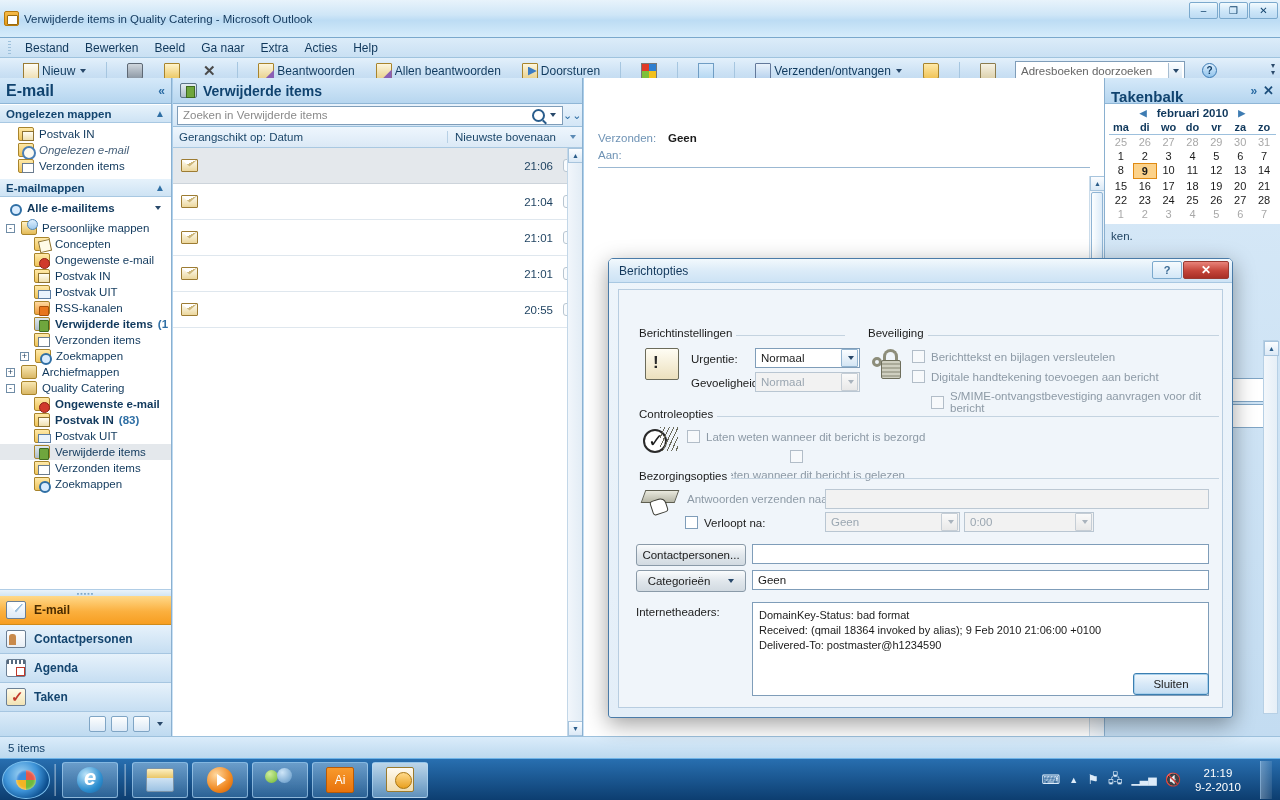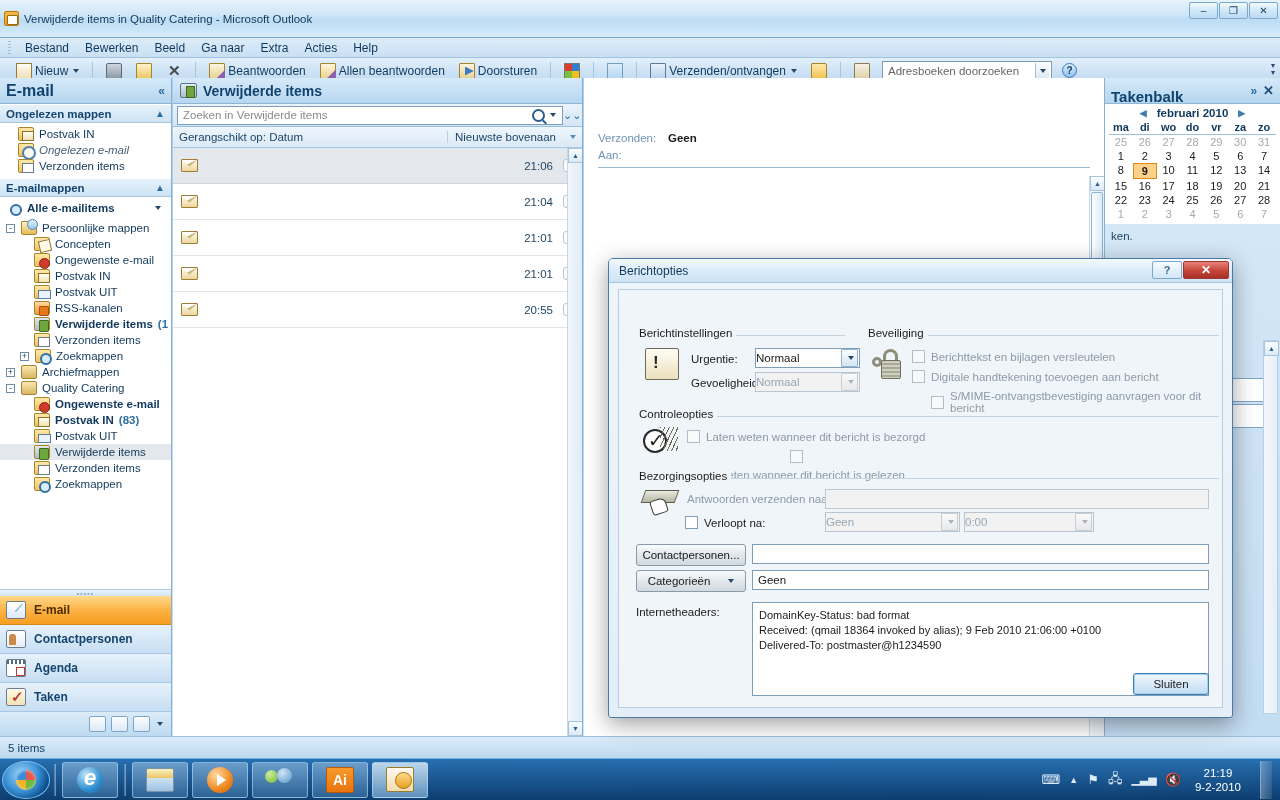--- a/index.html
+++ b/index.html
@@ -45,21 +45,21 @@
   .menubar {
     height:20px; display:flex; align-items:center;
     background:linear-gradient(to bottom,#dcecf9,#c9e0f3);
     border-bottom:1px solid #9fc3de; padding-left:8px; gap:2px;
   }
   .menubar .grip { width:3px; height:13px; margin-right:5px;
     background:repeating-linear-gradient(to bottom,#9dc0db 0 1px, transparent 1px 3px); }
   .menu-item { padding:2px 7px; font-size:12px; color:#10385c; cursor:default; }
   
   .toolbar {
-    height:26px; display:flex; align-items:center; gap:6px; padding-left:6px;
+    height:26px; display:flex; align-items:center; gap:13px; padding-left:6px;
     background:linear-gradient(to bottom,#e3f0fb,#cbe1f4 60%,#bfd9f0);
     border-bottom:1px solid #9dc1dd; position:relative;
   }
   .tool-btn { display:flex; align-items:center; gap:3px; padding:2px 4px; border-radius:2px;
     font-size:12px; color:#103a5e; white-space:nowrap; }
   .tsep { width:1px; height:17px; background:#a6c6e0; margin:0 3px; }
   .ico { width:16px; height:16px; flex:none; display:inline-block; position:relative; }
   .ico-new { background:linear-gradient(to bottom,#fefdf6,#efe0b6); border:1px solid #9a7b33; }
   .ico-print { background:linear-gradient(to bottom,#cfd6dd,#8e9aa6); border:1px solid #5d6874; border-radius:2px; }
   .ico-move { background:linear-gradient(to bottom,#fff3c9,#ecc968); border:1px solid #a8842c; border-radius:1px; }
@@ -271,21 +271,21 @@
     display:flex; align-items:center; justify-content:center; font-size:12px; font-weight:bold; color:#fff; }
   .dlg-body { position:absolute; left:9px; right:9px; top:30px; bottom:9px;
     border:1px solid #b8cde0; background:#f0f5fa; }
   .grp { position:absolute; }
   .grp-lbl { position:absolute; top:-8px; left:0; background:#f0f5fa; padding:0 4px;
     font-size:11.5px; color:#1b1b1b; }
   .grp-line { position:absolute; top:0; left:0; right:0; height:1px; background:#c4d3e0; }
   .fld-lbl { font-size:11.5px; color:#1b1b1b; }
   .fld-lbl.dim { color:#8d9aa6; }
   .combo { height:20px; border:1px solid #7f9db9; background:#fff; display:flex; align-items:center;
-    font-size:11.5px; color:#1b1b1b; }
+    padding-left:5px; font-size:11.5px; color:#1b1b1b; }
   .combo .cbtn { width:17px; height:18px; margin-left:auto; margin-right:1px;
     background:linear-gradient(to bottom,#fbfdff,#d4e5f4); border:1px solid #93b4d0; border-radius:1px;
     display:flex; align-items:center; justify-content:center; }
   .combo.dis { background:#f2f2f2; color:#9aa6b1; border-color:#b9c6d2; }
   .combo.dis .cbtn { background:linear-gradient(to bottom,#fafafa,#e8e8e8); border-color:#c5cdd5; }
   .combo.dis .caret { border-top-color:#a9b3bd; }
   .inp { height:20px; border:1px solid #7f9db9; background:#fff; font-size:11.5px;
     display:flex; align-items:center; padding-left:5px; color:#1b1b1b; }
   .inp.dis { background:#f2f2f2; border-color:#bcc8d3; }
   .cb { width:13px; height:13px; border:1px solid #b2bdc8; background:#f7f9fb; flex:none; }
@@ -351,21 +351,21 @@
     background:radial-gradient(circle at 35% 30%,#ffd9a0,#f08820 60%,#c65a0a);
     display:flex; align-items:center; justify-content:center; }
   .tb-wmp::after{ content:""; border-left:9px solid #fff; border-top:6px solid transparent;
     border-bottom:6px solid transparent; margin-left:3px; }
   .tb-msn { width:30px; height:24px; position:relative; }
   .tb-msn .p1{ position:absolute; left:0; top:2px; width:13px; height:13px; border-radius:50%;
     background:radial-gradient(circle at 35% 30%,#cfee9e,#6cb52f); }
   .tb-msn .p2{ position:absolute; left:12px; top:0; width:15px; height:15px; border-radius:50%;
     background:radial-gradient(circle at 35% 30%,#cfe6f8,#5b93c4); }
   .tb-ai { width:28px; height:26px; background:linear-gradient(to bottom,#f89a2c,#e8730c);
-    border:1px solid #b85a07; border-radius:2px; color:#fff; font-size:14px; font-weight:bold;
+    border:1px solid #b85a07; border-radius:2px; color:#fff; font-size:12px; font-weight:normal;
     display:flex; align-items:center; justify-content:center; }
   .tb-ol { width:28px; height:25px; border:1px solid #9a7a2e; border-radius:2px;
     background:linear-gradient(to bottom,#fffaf0,#f0dcae); position:relative; }
   .tb-ol::after{ content:""; position:absolute; left:8px; top:4px; width:15px; height:15px;
     border-radius:50%; background:linear-gradient(to bottom,#ffd98a,#e8a020); border:1px solid #a87410; }
   .tray { margin-left:auto; display:flex; align-items:center; gap:9px; padding-right:8px; }
   .tray-ico { color:#e8f4ff; font-size:13px; opacity:0.95; }
   .tray-clock { text-align:center; color:#fff; font-size:11.5px; line-height:14px; padding:0 4px; }
   .showdesk { width:12px; height:38px; margin-left:6px;
     background:linear-gradient(to right, rgba(255,255,255,0.30), rgba(255,255,255,0.10));

